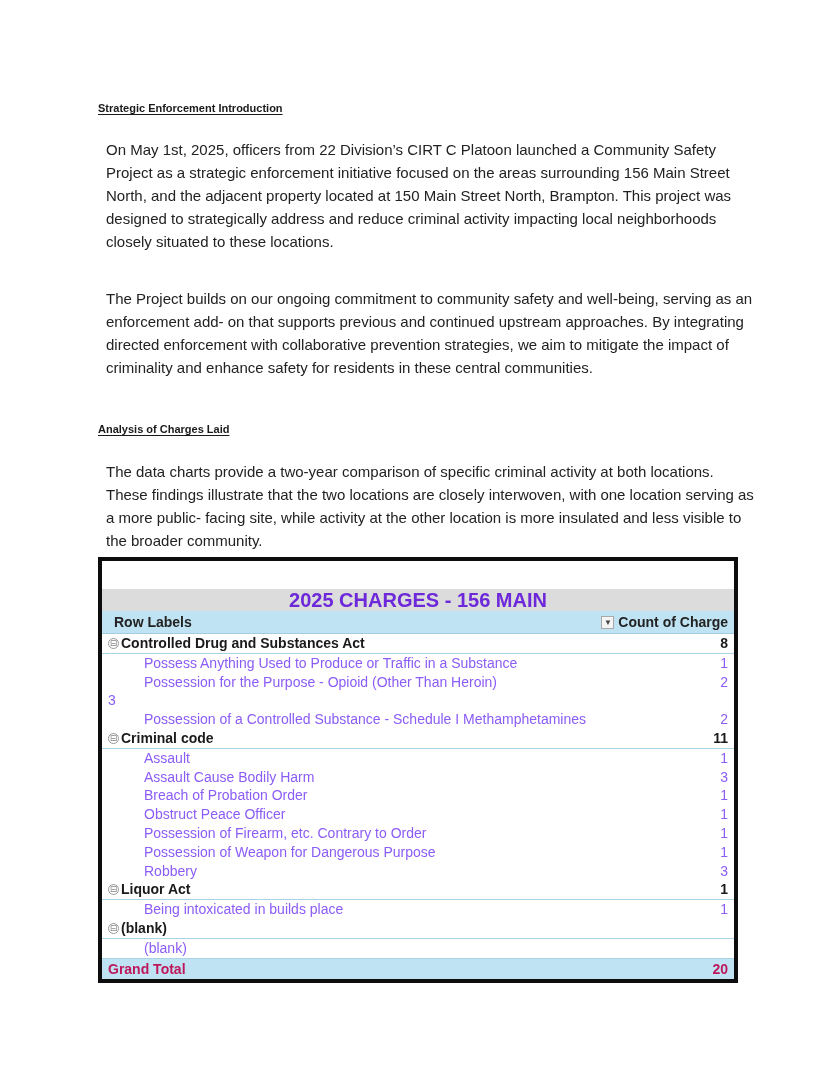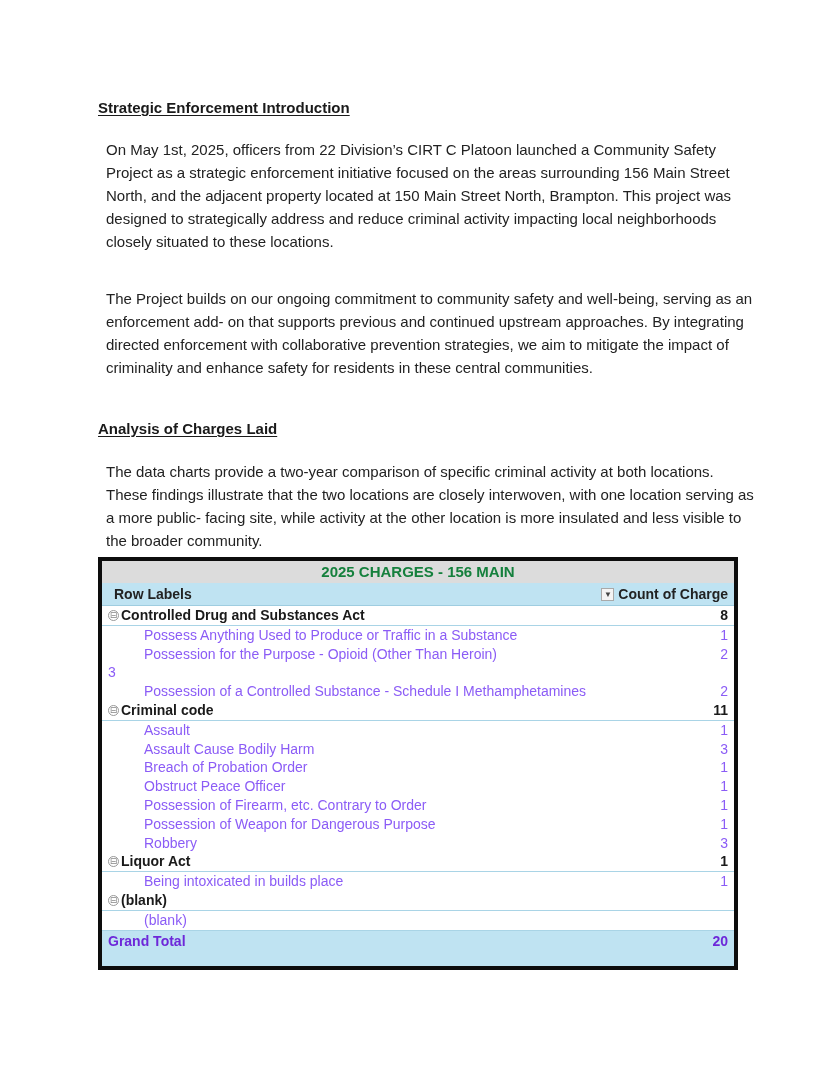--- a/index.html
+++ b/index.html
@@ -1,50 +1,50 @@
 <!DOCTYPE html>
 <html><head>
   <meta charset="utf-8">
   <style>
     html, body { margin: 0; padding: 0; background: #ffffff; }
     body { width: 835px; height: 1080px; position: relative; overflow: hidden;
       font-family: "Liberation Sans", "DejaVu Sans", sans-serif; color: #1a1a1a; }
     .doc { position: absolute; left: 98px; top: 98px; width: 650px; }
-    .heading { font-weight: bold; font-size: 15px; text-decoration: underline;
+    .heading { font-weight: bold; font-size: 11px; text-decoration: underline;
       text-underline-offset: 2px; margin: 0; line-height: 20px; }
     .para { font-size: 15px; line-height: 23px; margin: 8px; color: #222; }
     #h1 { position: absolute; top: 0; }
     #p1 { position: absolute; top: 32px; width: 650px; }
     #p2 { position: absolute; top: 181px; width: 650px; }
     #h2 { position: absolute; top: 321px; }
     #p3 { position: absolute; top: 354px; width: 650px; }
 
     .pivot { position: absolute; left: 98px; top: 557px; width: 632px;
       border: 4px solid #0d0d0d; background: #fff;
       font-family: "Liberation Sans", "DejaVu Sans", sans-serif; }
     .pivot .title { background: #dcdcdc; text-align: center; font-weight: bold;
-      font-size: 15px; height: 22px; line-height: 22px; color: #15803d; }
+      font-size: 20px; height: 22px; line-height: 22px; color: #6d28d9; margin-top: 28px; }
     .pivot .hdr { background: #bfe3f2; display: flex; justify-content: space-between;
       align-items: center; height: 22px; font-weight: bold; font-size: 14px;
       color: #222; padding: 0 6px 0 12px; border-bottom: 1px solid #9fcde0; }
     .pivot .hdr .right { display: flex; align-items: center; gap: 4px; }
     .dropdown { width: 13px; height: 13px; border: 1px solid #a9a9a9; background: #f4f4f4;
       display: inline-flex; align-items: center; justify-content: center;
       font-size: 8px; color: #444; box-sizing: border-box; }
     .row { display: flex; justify-content: space-between; height: 18.8px;
       line-height: 18.8px; font-size: 14px; padding: 0 6px 0 6px; color: #8b5cf6; }
     .row.group { font-weight: bold; color: #1a1a1a; border-bottom: 1px solid #a9d4e6;
       }
     .row.item .lbl { padding-left: 36px; }
     .row.item.blankchild { border-bottom: 1px solid #a9d4e6; }
     .collapse { display: inline-block; width: 9px; height: 9px; border: 1px solid #999;
       border-radius: 50%; font-size: 9px; line-height: 8px; text-align: center;
       color: #888; margin-right: 2px; vertical-align: middle; position: relative; top: -1px;
       font-weight: normal; }
-    .row.total { background: #bfe3f2; font-weight: bold; color: #6d28d9; height: 35px;
+    .row.total { background: #bfe3f2; font-weight: bold; color: #be185d; height: 20px;
       line-height: 20px; }
   </style>
 </head>
 <body>
 
 <div class="doc">
   <h3 id="h1" class="heading">Strategic Enforcement Introduction</h3>
   <p id="p1" class="para"> On May 1st, 2025, officers from 22 Division’s CIRT C Platoon launched a Community Safety Project as a strategic enforcement initiative focused on the areas surrounding 156 Main Street North, and the adjacent property located at 150 Main Street North, Brampton. This project was designed to strategically address and reduce criminal activity impacting local neighborhoods closely situated to these locations.</p>
   <p id="p2" class="para"> The Project builds on our ongoing commitment to community safety and well-being, serving as an enforcement add- on that supports previous and continued upstream approaches. By integrating directed enforcement with collaborative prevention strategies, we aim to mitigate the impact of criminality and enhance safety for residents in these central communities.</p>
   <h3 id="h2" class="heading">Analysis of Charges Laid</h3>

